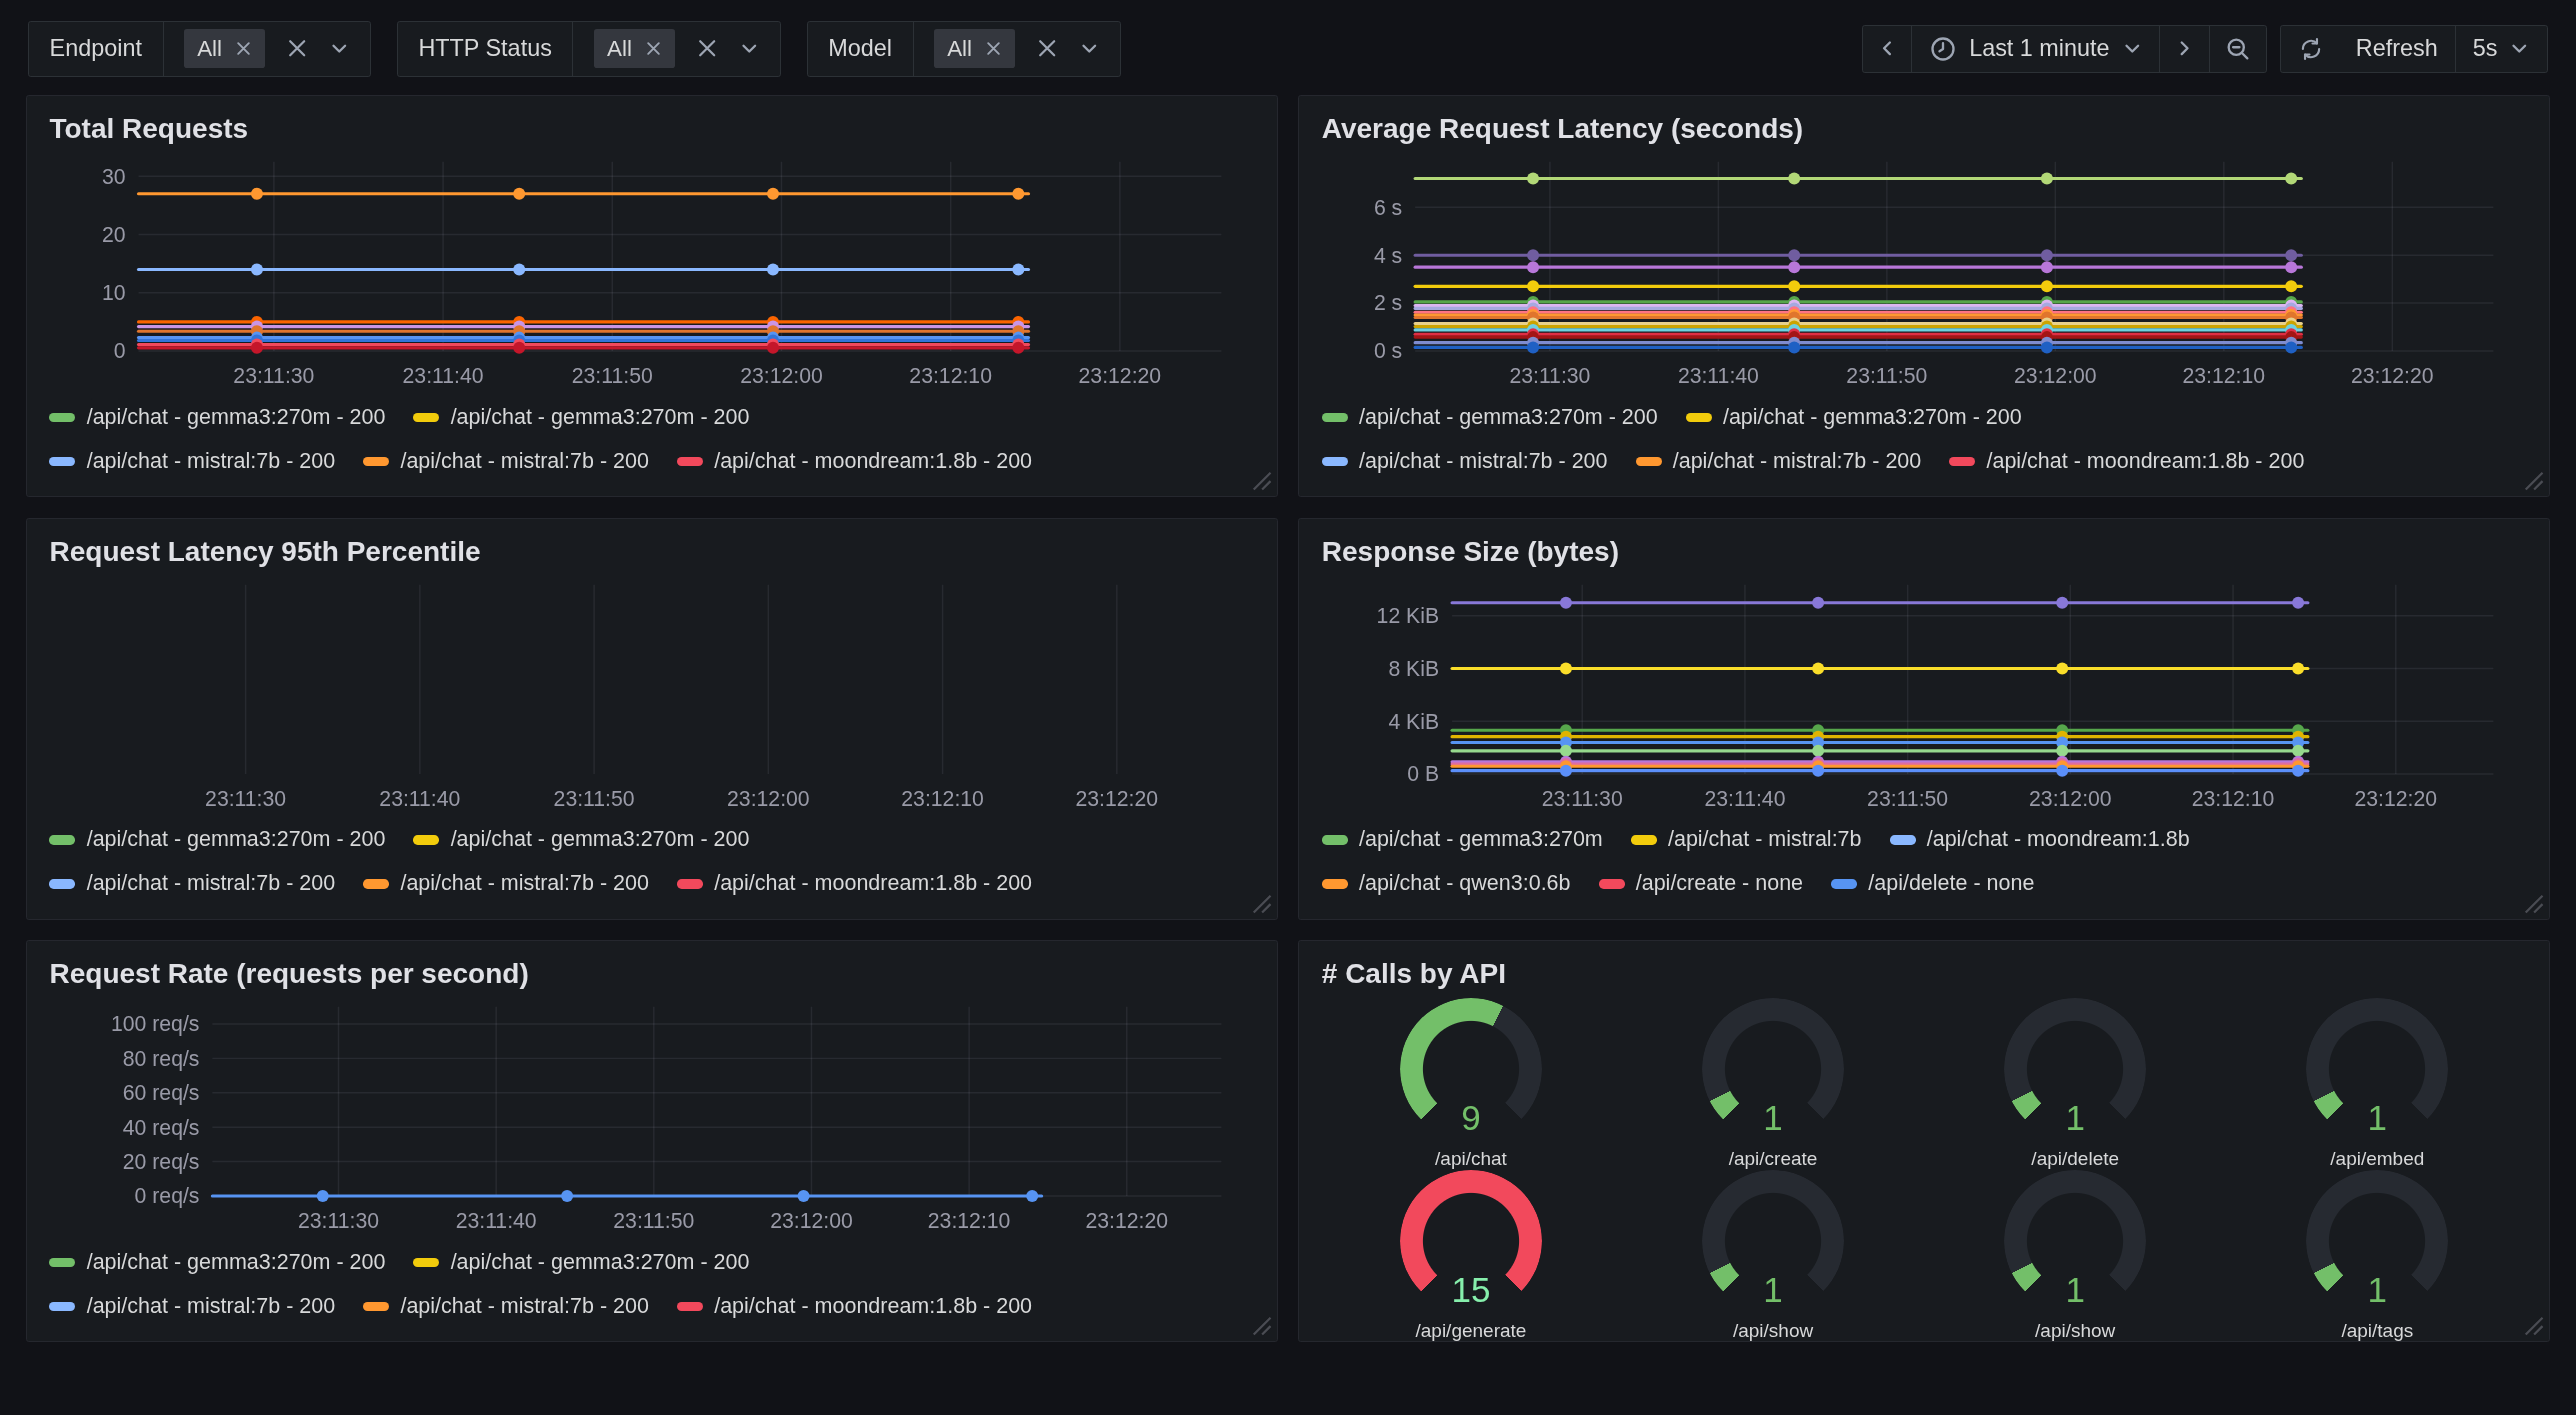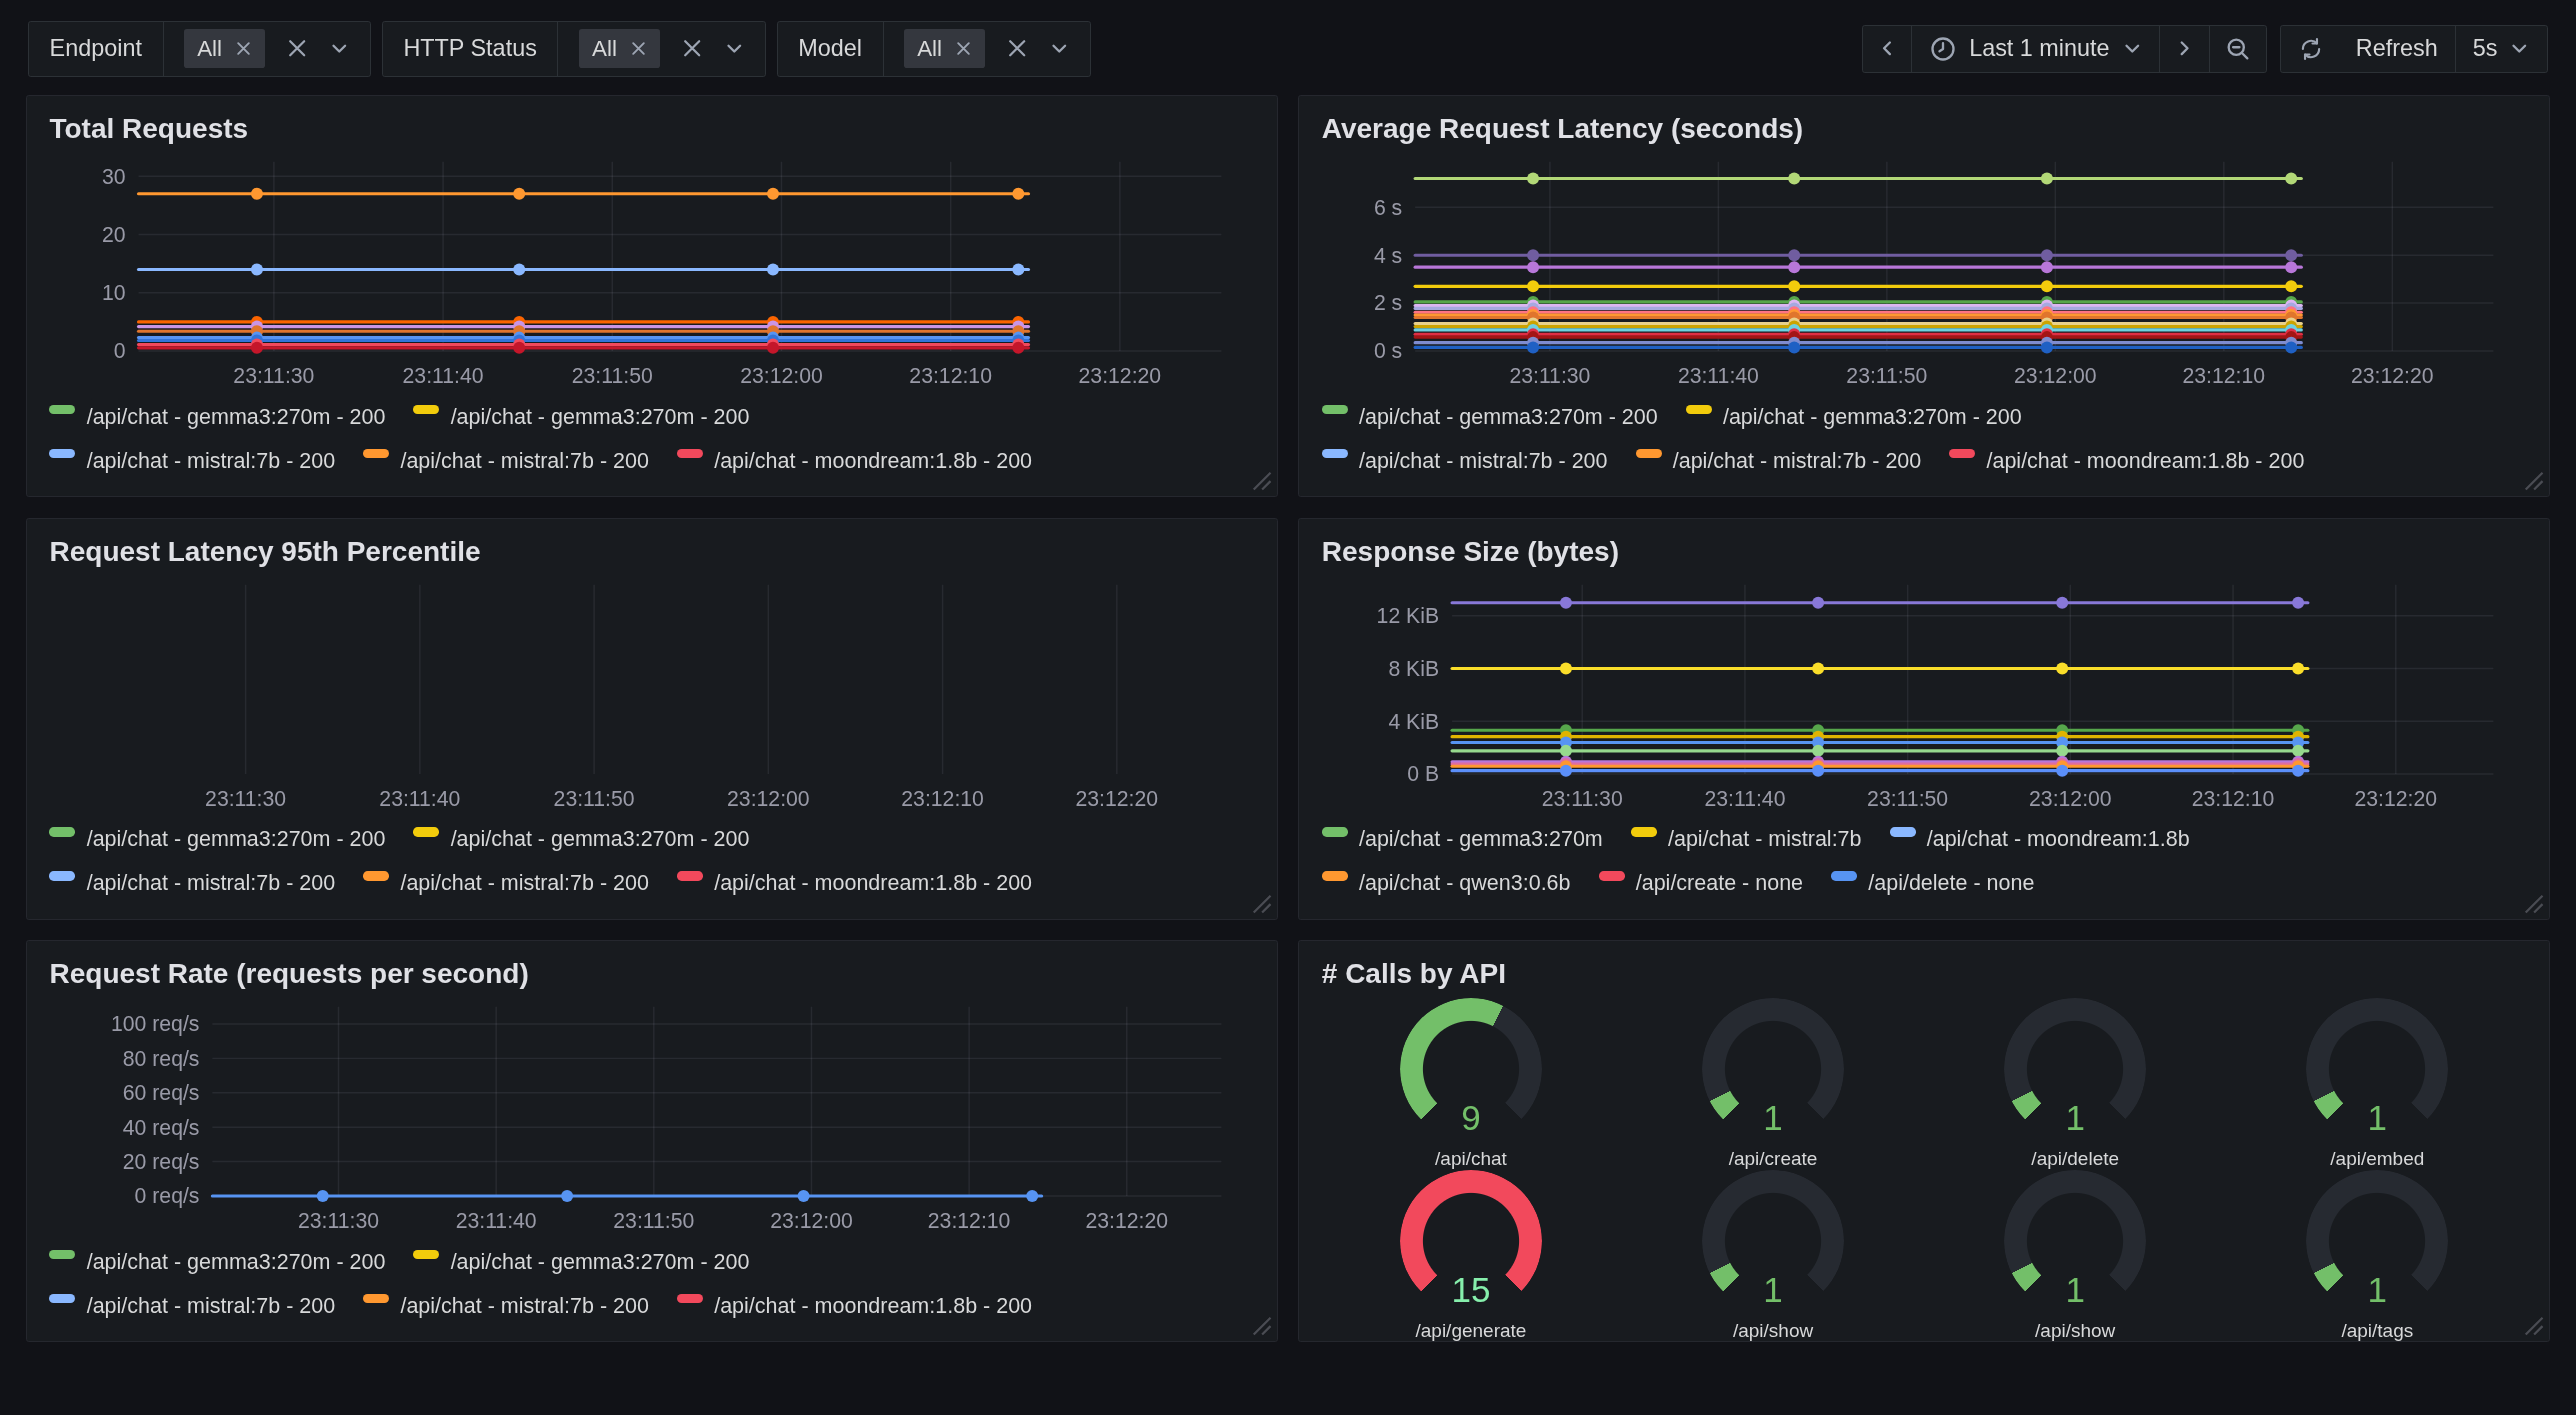--- a/index.html
+++ b/index.html
@@ -4,42 +4,42 @@
 <style>
   * { box-sizing: border-box; }
   html,body { margin:0; padding:0; }
   body {
     width:2576px; height:1415px; overflow:hidden;
     background:#111217; color:#ccccdc;
     font-family:"Liberation Sans","DejaVu Sans",sans-serif;
   }
   
   .toolbar { display:flex; justify-content:space-between; align-items:center; padding:20.6px 28px 18.7px 28px; }
-  .filters { display:flex; gap:11px; }
+  .filters { display:flex; gap:26px; }
   .filter { display:flex; align-items:stretch; height:56px; background:#181b1f; border:0.9px solid #2c3136; border-radius:2.8px; }
   .filter-label { display:flex; align-items:center; padding:0 20.6px; font-size:23.4px; color:#d8d9da; border-right:0.9px solid #2c3136; }
   .filter-value { display:flex; align-items:center; gap:20.6px; padding:0 20.6px; min-width:187px; }
   .chip { display:inline-flex; align-items:center; gap:13px; background:#34373e; border-radius:2.8px; padding:6.5px 13px; font-size:22.4px; color:#d8d9da; cursor:pointer; }
   .icon { color:#9da5b3; display:inline-flex; }
   .icon svg { display:block; }
   .controls { display:flex; gap:13px; }
   .btn-group { display:flex; align-items:stretch; height:48px; background:#181b1f; border:0.9px solid #2c3136; border-radius:2.8px; }
   .btn { display:flex; align-items:center; gap:12px; padding:0 17px; font-size:23.4px; color:#d8d9da; background:transparent; border:none; border-left:0.9px solid #2c3136; cursor:pointer; font-family:inherit; }
   .btn:first-child { border-left:none;gap:32px; }
   .btn.square { padding:0 14px; }
   
   .grid { display:grid; grid-template-columns:1fr 1fr; grid-auto-rows:402px; gap:20.6px; padding:0 26px; }
   .panel { position:relative; background:#181b1f; border:0.9px solid #25272e; border-radius:2.8px; display:flex; flex-direction:column; padding:9.3px 20.6px 3.7px 20.6px; }
   .panel-title { font-size:28px; font-weight:600; color:#e0e1e6; margin:7.5px 0 1.9px 1.9px; cursor:pointer; }
   .chart-wrap { flex:1; min-height:0; }
   svg.chart { width:100%; height:100%; display:block; }
   
   .legend { padding:0 1.9px 9.3px 1.9px; font-size:21.5px; color:#d8d9da; }
   .legend-row { display:flex; gap:28px; align-items:center; height:44px; }
-  .legend-item { display:inline-flex; align-items:flex-start; gap:11.2px; cursor:pointer; white-space:nowrap; }
+  .legend-item { display:inline-flex; align-items:center; gap:11.2px; cursor:pointer; white-space:nowrap; }
   .swatch { width:26px; height:9.3px; border-radius:4.7px; display:inline-block; flex:none; }
   
   .gauge-grid { flex:1; display:grid; grid-template-columns:repeat(4,1fr); grid-template-rows:1fr 1fr; align-items:center; justify-items:center; padding:5.6px 0 9.3px 0; }
   .gauge-cell { display:flex; flex-direction:column; align-items:center; }
   .gauge { position:relative; width:142px; height:142px; }
   .gauge-ring { width:100%; height:100%; border-radius:50%;
     -webkit-mask:radial-gradient(closest-side, transparent calc(100% - 23.4px), #000 calc(100% - 22.4px));
     mask:radial-gradient(closest-side, transparent calc(100% - 23.4px), #000 calc(100% - 22.4px)); }
   .gauge-value { position:absolute; left:0; right:0; bottom:1.9px; text-align:center; font-size:35px; font-weight:500; }
   .gauge-label { margin-top:8px; font-size:19px; color:#d8d9da; }

